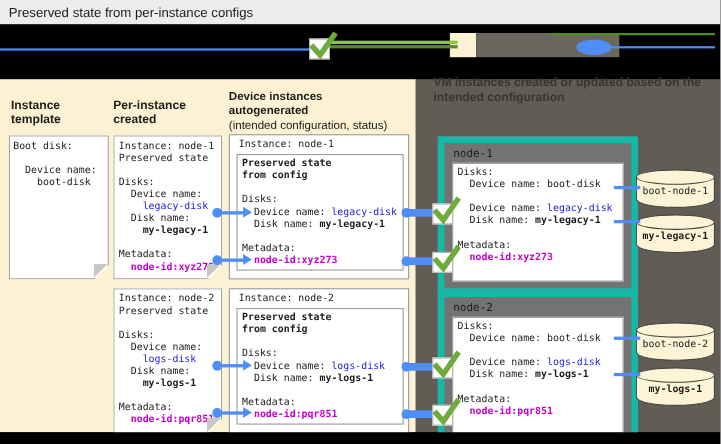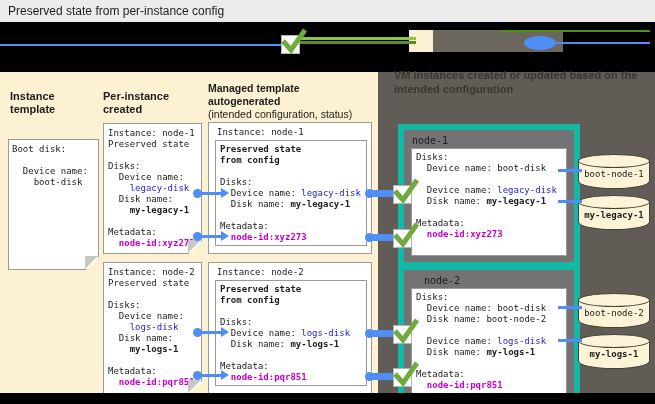--- a/index.html
+++ b/index.html
@@ -43,21 +43,21 @@
             border:1px solid #45423a;border-top:none;border-radius:0 0 35px 35px/0 0 8px 8px;z-index:1}
   .cyl-label{position:absolute;left:0;top:15px;width:72px;text-align:center;z-index:3;
              font-family:"DejaVu Sans Mono",monospace;font-size:9px;color:#1c1c1c}
 </style>
 </head>
 <body>
 
 <div class="stage">
 
   <div class="titlebar">
-    <div class="titletext">Preserved state from per-instance config</div>
+    <div class="titletext">Preserved state from per-instance configs</div>
   </div>
 
   <div class="abs hline" style="left:0;top:44px;width:281px;height:2px"></div>
   <div class="abs checkbox" style="left:281px;top:35px">
     <svg class="check-svg" viewBox="0 0 26 26">
       <path d="M3 14 L11 23 L25 3" stroke="#6faa3c" stroke-width="5" fill="none"></path>
     </svg>
   </div>
   <div class="abs" style="left:298px;top:37px;width:118px;height:3px;background:#8cc63e;z-index:4"></div>
   <div class="abs" style="left:298px;top:41px;width:118px;height:3px;background:#5d8a28;z-index:4"></div>
@@ -66,27 +66,27 @@
   <div class="abs" style="left:500px;top:30px;width:150px;height:2px;background:#4c8f1f"></div>
   <div class="abs" style="left:524px;top:36px;width:32px;height:14px;border-radius:50%;background:#4f8ef7;z-index:5"></div>
   <div class="abs hline" style="left:556px;top:42px;width:94px;height:2px"></div>
 
   <div class="panel-left"></div>
   <div class="panel-right"></div>
 
   <div class="abs colhead" style="left:10px;top:90px;width:72px">Instance template</div>
   <div class="abs colhead" style="left:103px;top:90px;width:82px">Per-instance created</div>
   <div class="abs" style="left:208px;top:82px;width:170px">
-    <div class="colhead3 b">Managed template</div>
+    <div class="colhead3 b">Device instances</div>
     <div class="colhead3 b">autogenerated</div>
     <div class="colhead3">(intended configuration, status)</div>
   </div>
   <div class="abs vmhead" style="left:394px;top:68px;width:258px">VM instances created or updated based on the intended configuration</div>
 
-  <div class="abs doc" style="left:8px;top:139px;width:89px;height:129px">
+  <div class="abs doc" style="left:8px;top:123px;width:89px;height:129px">
     <div class="mono" style="padding:4px 3px">
       <div class="ln">Boot disk:</div>
       <div class="ln"></div>
       <div class="ln">  Device name:</div>
       <div class="ln">    boot-disk</div>
     </div>
     <div class="fold"></div>
   </div>
 
   <div class="abs doc" style="left:103px;top:123px;width:97px;height:129px">
@@ -167,26 +167,25 @@
         <div class="ln"><span>  Device name: </span><span class="blue">logs-disk</span></div>
         <div class="ln"><span>  Disk name: </span><span class="b">my-logs-1</span></div>
         <div class="ln"></div>
         <div class="ln">Metadata:</div>
         <div class="ln mag">  node-id:pqr851</div>
       </div>
     </div>
   </div>
 
   <div class="abs creambox" style="left:398px;top:264px;width:170px;height:128px">
-    <div class="mono ln" style="position:absolute;left:20px;top:5px;font-size:10px">node-2</div>
+    <div class="mono ln" style="position:absolute;left:8px;top:5px;font-size:10px">node-2</div>
     <div class="abs wbox" style="left:7px;top:18px;width:154px;height:104px">
       <div class="mono" style="padding:3px 4px">
         <div class="ln">Disks:</div>
         <div class="ln"><span>  Device name: </span><span>boot-disk</span></div>
-        <div class="ln"><span>  Disk name: </span><span>boot-node-2</span></div>
         <div class="ln"></div>
         <div class="ln"><span>  Device name: </span><span class="blue">logs-disk</span></div>
         <div class="ln"><span>  Disk name: </span><span class="b">my-logs-1</span></div>
         <div class="ln"></div>
         <div class="ln">Metadata:</div>
         <div class="ln mag">  node-id:pqr851</div>
       </div>
     </div>
   </div>
 

